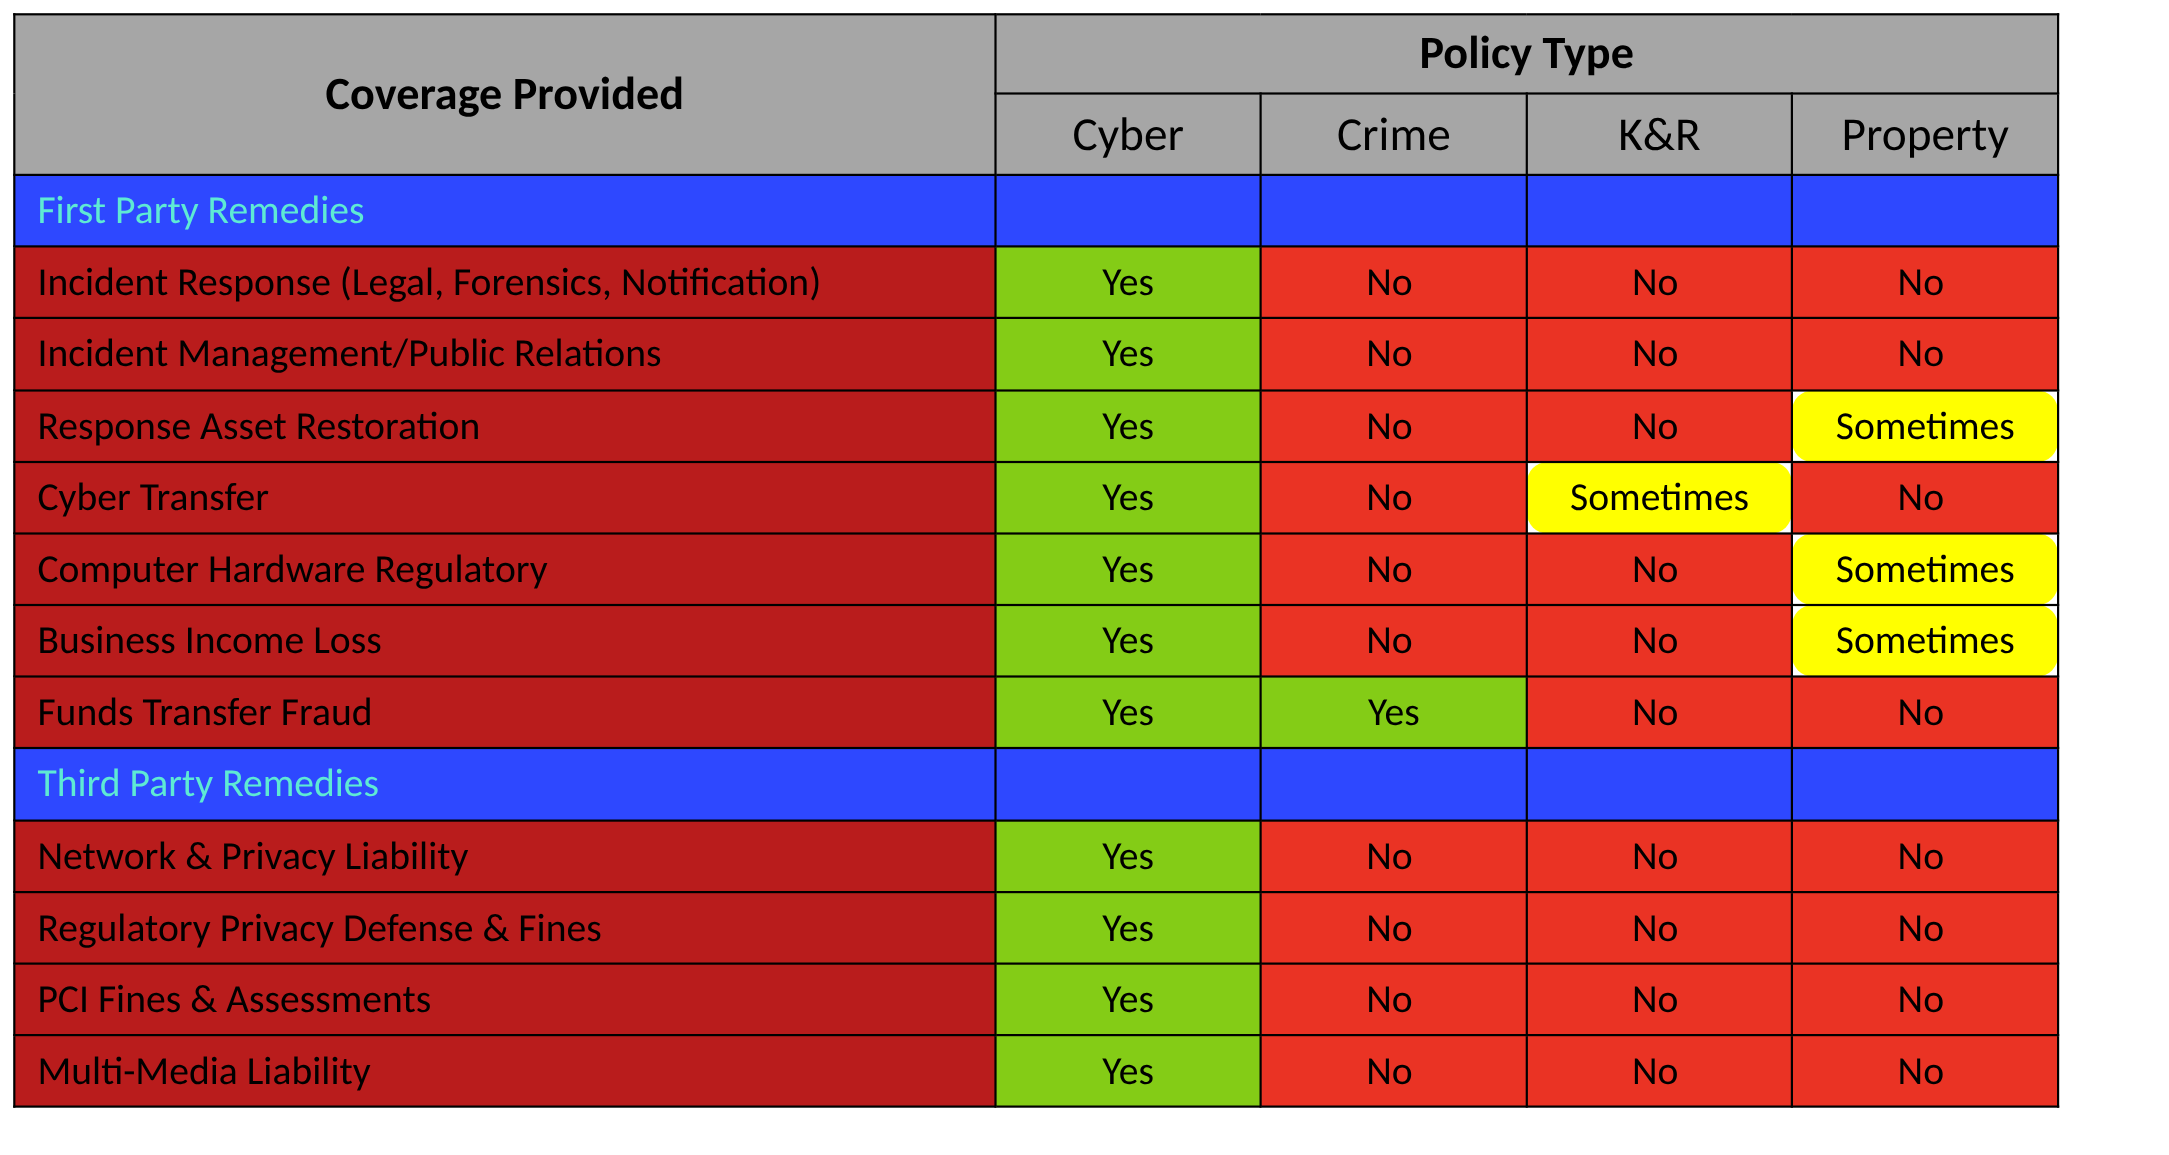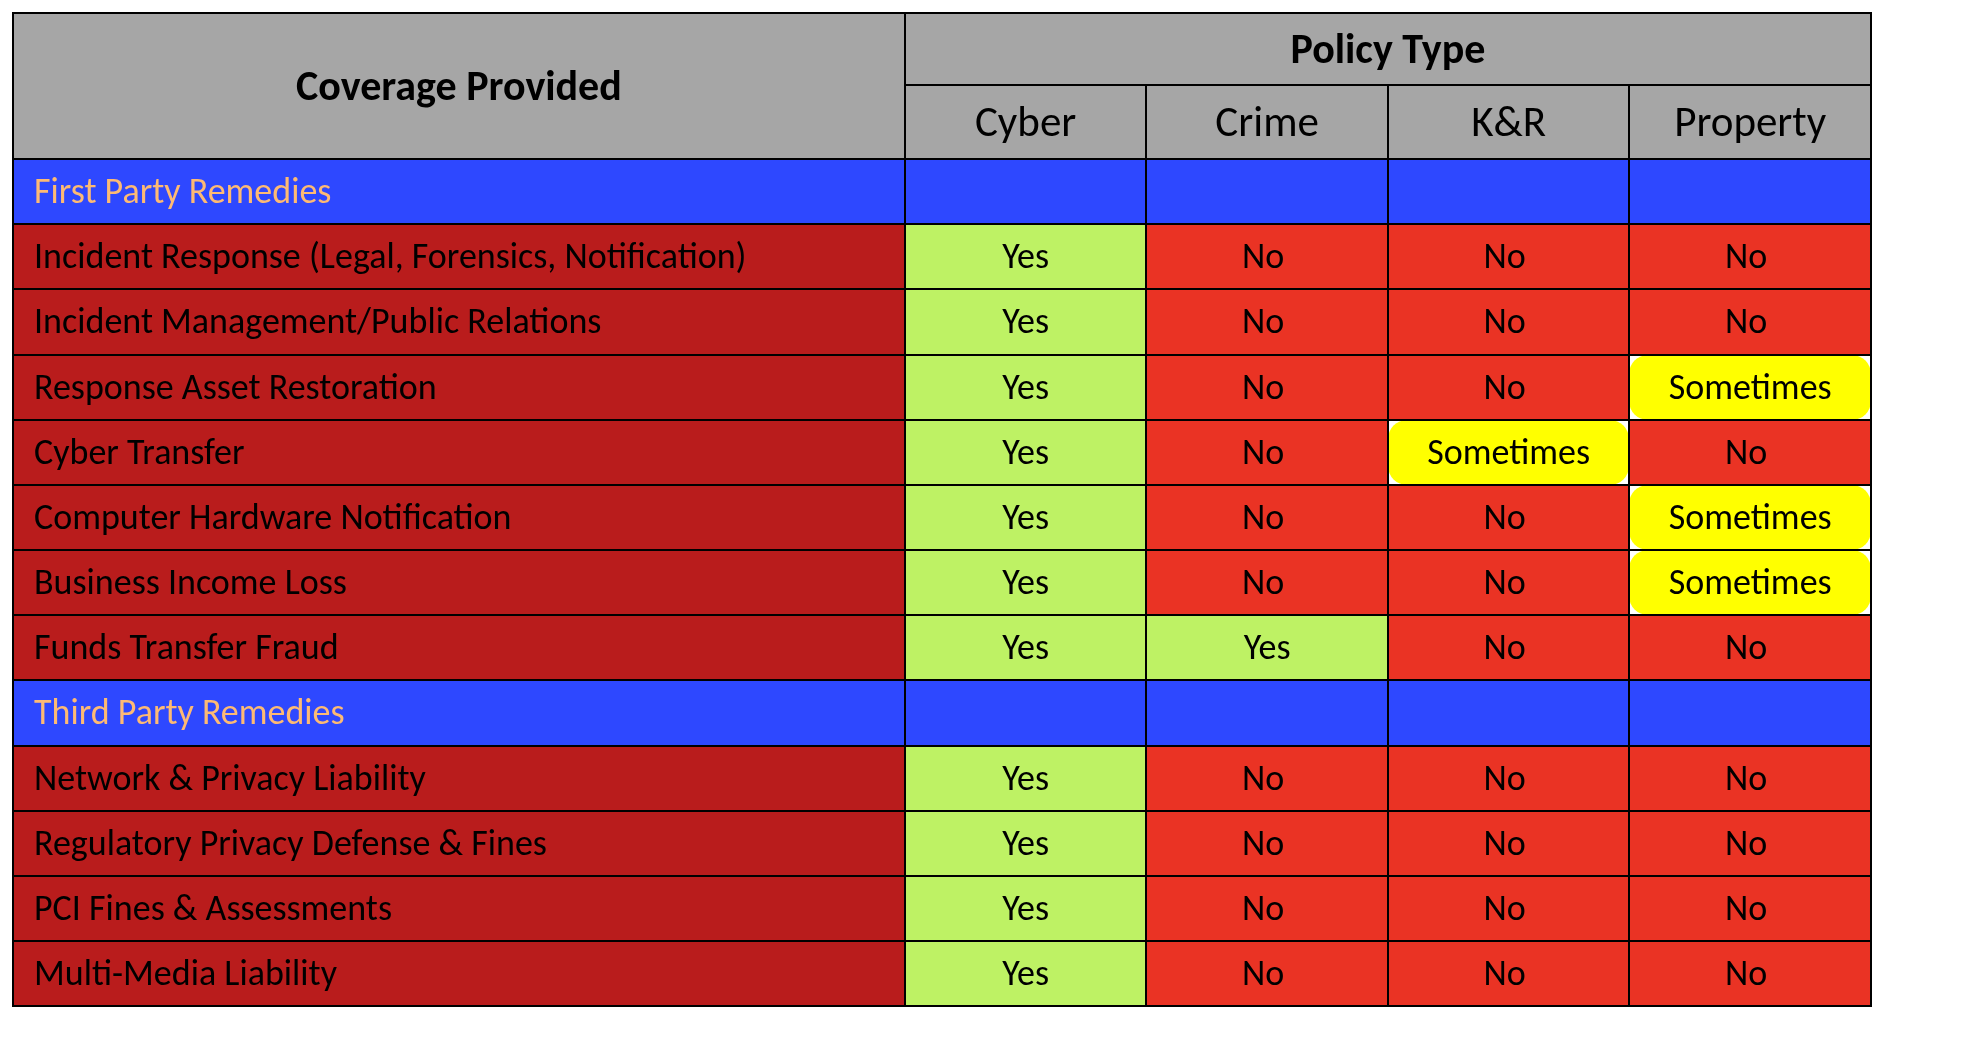--- a/index.html
+++ b/index.html
@@ -46,28 +46,28 @@
     text-align: left;
     font-weight: 400;
     white-space: nowrap;
   }
   td.value-cell {
     text-align: center;
     font-weight: 400;
   }
   tr.section-row td {
     background: #2e48ff;
-    color: #fdba74;
+    color: #5eead4;
     font-weight: 400;
     text-align: left;
   }
   tr.section-row td.value-cell {
     text-align: center;
   }
-  .bg-yes { background: #bef264; }
+  .bg-yes { background: #84cc16; }
   .bg-no  { background: #ea3324; padding-left: 12px; }
   .bg-sometimes { background: #ffff00; border-radius: 19px; }
   col.coverage-col { width: 48%; }
   col.policy-col-c { width: 13%; }
 </style>
 </head>
 <body>
 
 <div class="wrap">
   <table>
@@ -121,21 +121,21 @@
           <td class="value-cell bg-sometimes">Sometimes</td>
         </tr>
         <tr>
           <td class="row-label">Cyber Transfer</td>
           <td class="value-cell bg-yes">Yes</td>
           <td class="value-cell bg-no">No</td>
           <td class="value-cell bg-sometimes">Sometimes</td>
           <td class="value-cell bg-no">No</td>
         </tr>
         <tr>
-          <td class="row-label">Computer Hardware Notification</td>
+          <td class="row-label">Computer Hardware Regulatory</td>
           <td class="value-cell bg-yes">Yes</td>
           <td class="value-cell bg-no">No</td>
           <td class="value-cell bg-no">No</td>
           <td class="value-cell bg-sometimes">Sometimes</td>
         </tr>
         <tr>
           <td class="row-label">Business Income Loss</td>
           <td class="value-cell bg-yes">Yes</td>
           <td class="value-cell bg-no">No</td>
           <td class="value-cell bg-no">No</td>

